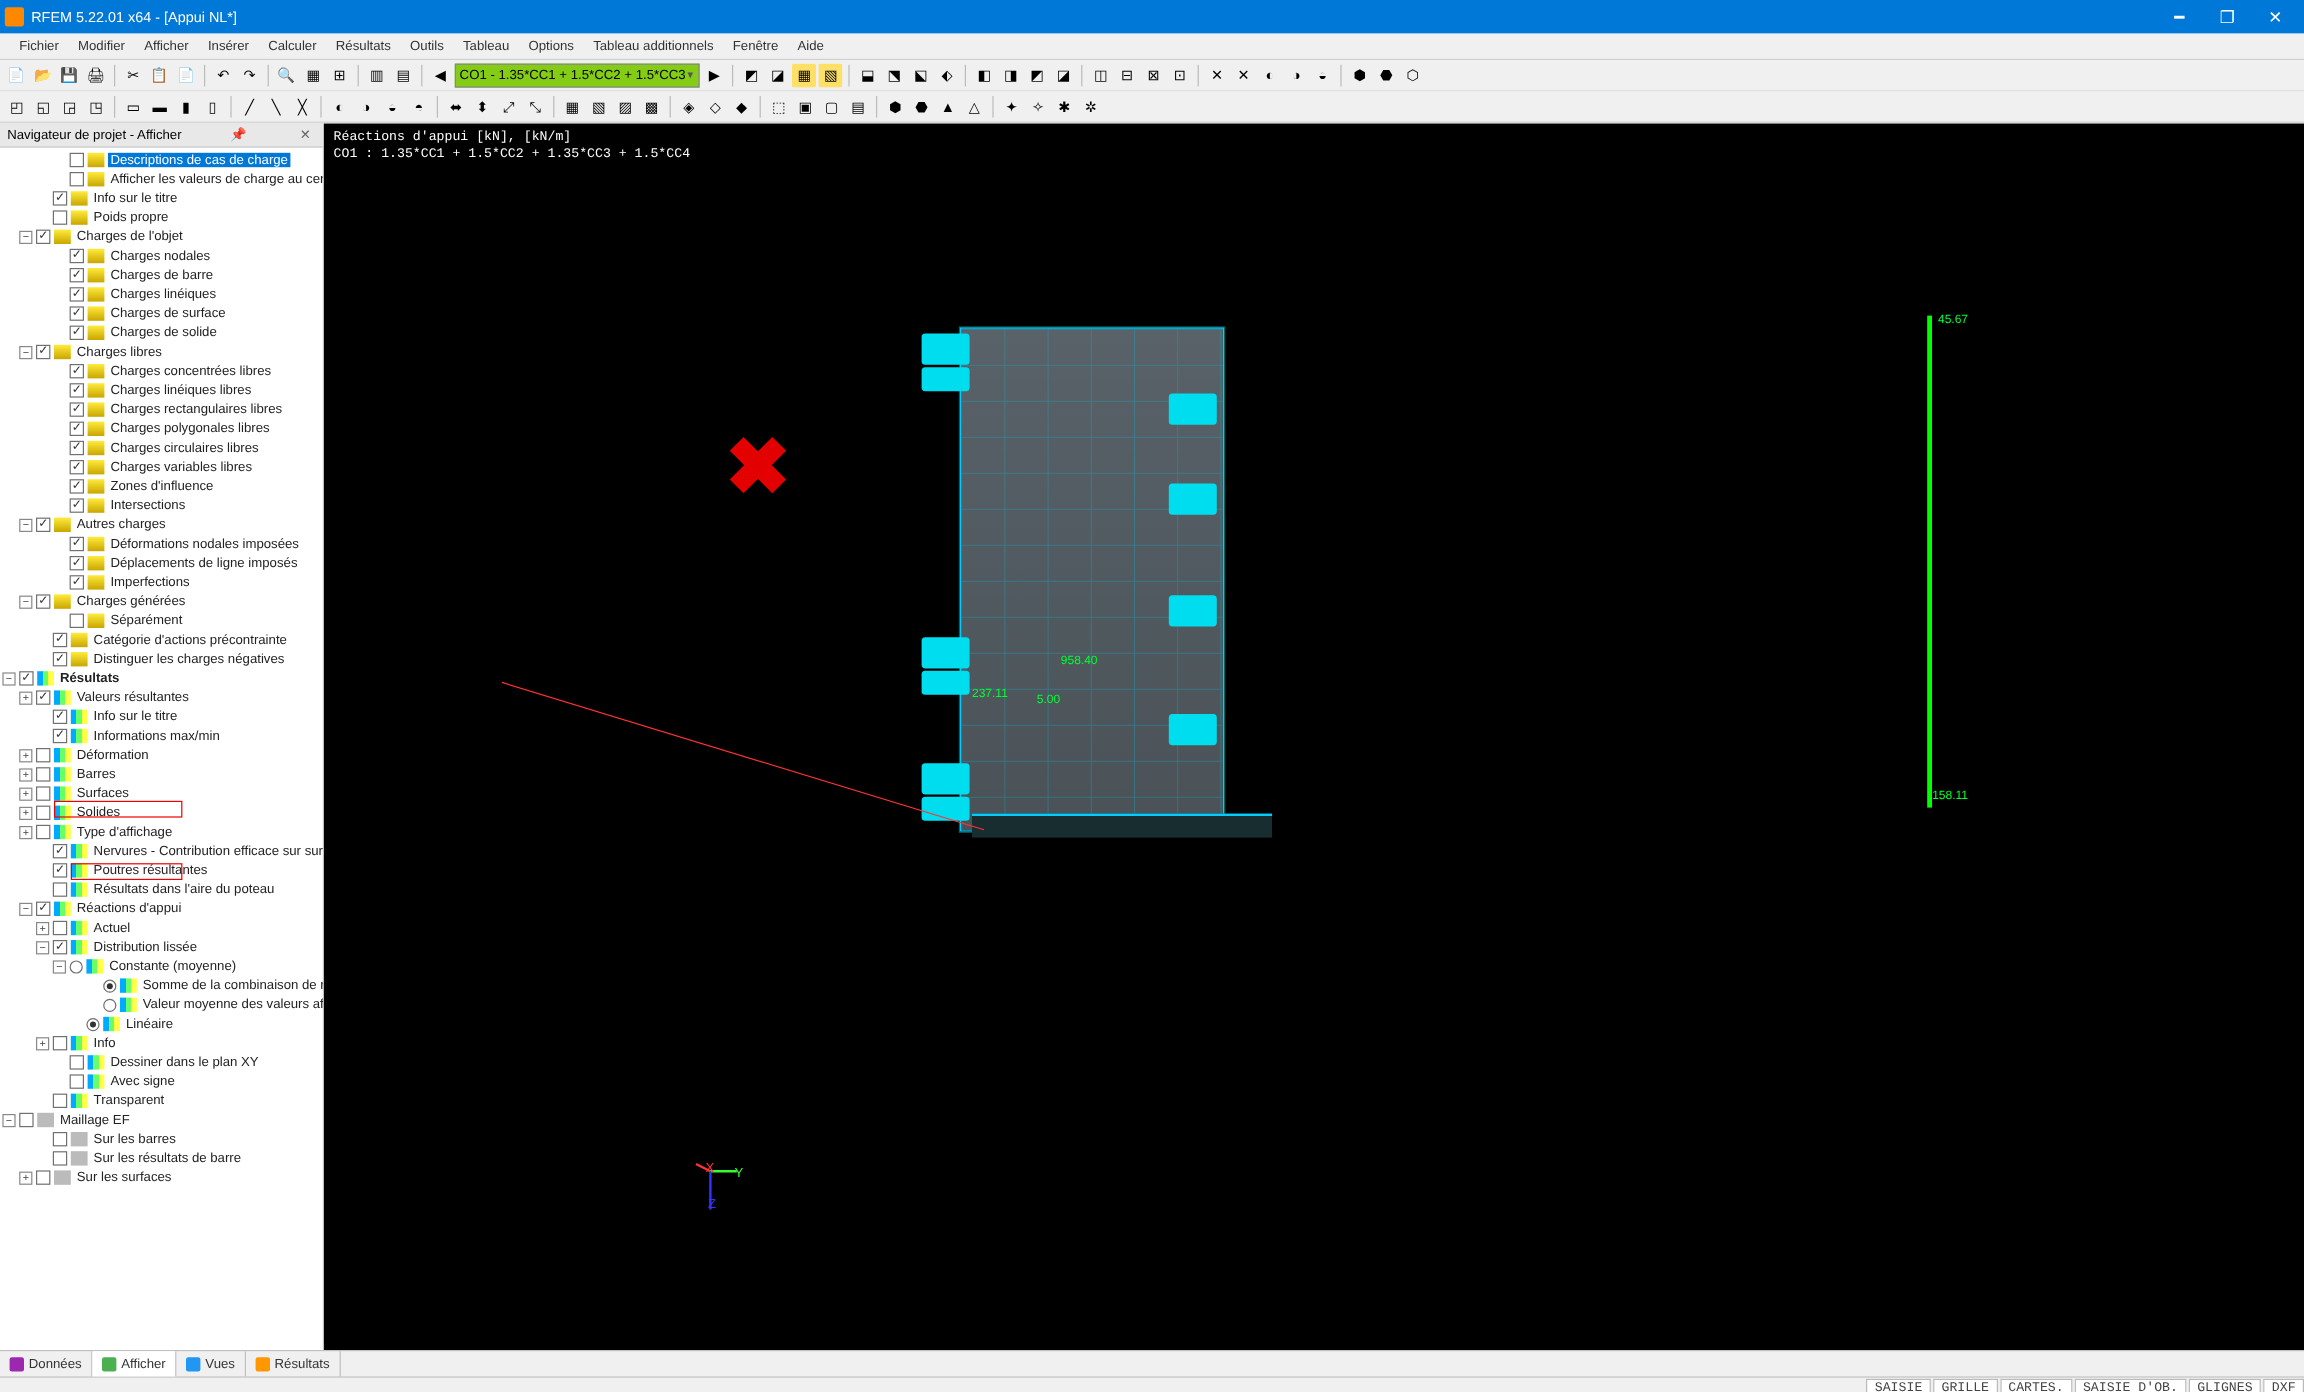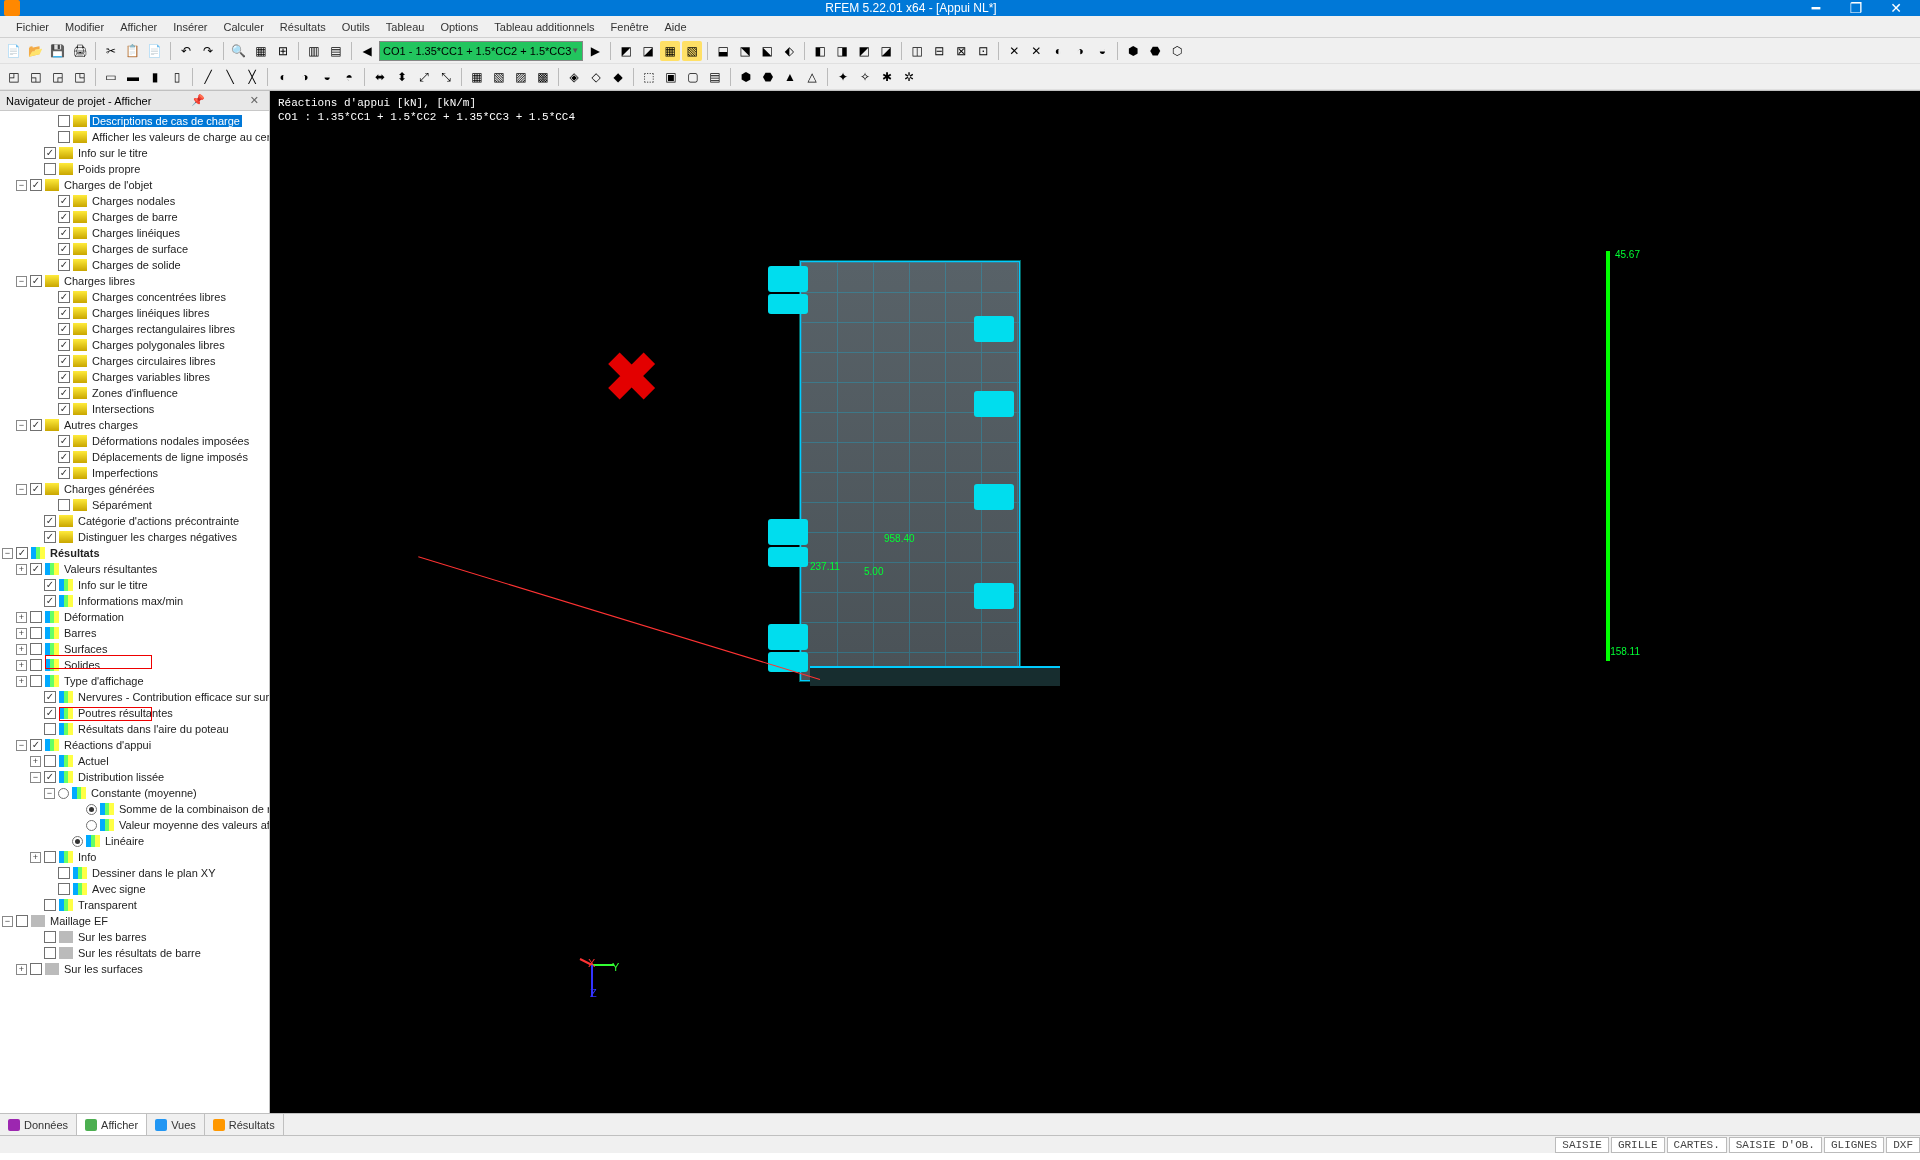--- a/index.html
+++ b/index.html
@@ -1,29 +1,29 @@
 <!DOCTYPE html>
 <html><head>
 <meta charset="utf-8">
 <style>
   html,body{margin:0;padding:0;height:100%;font-family:"Segoe UI",Tahoma,sans-serif;font-size:11px;color:#000;background:#fff;overflow:hidden;}
   *{box-sizing:border-box;}
-  .titlebar{background:#0078d7;color:#fff;height:16px;display:flex;align-items:center;padding:0 4px;text-align:center;}
+  .titlebar{background:#0078d7;color:#fff;height:28px;display:flex;align-items:center;padding:0 4px;}
   .titlebar .icon{width:16px;height:16px;background:#ff8800;border-radius:2px;margin-right:6px;}
   .titlebar .title{flex:1;font-size:12px;}
   .titlebar .btns{display:flex;}
   .titlebar .btns div{width:40px;height:24px;display:flex;align-items:center;justify-content:center;color:#fff;font-size:14px;}
   .titlebar .btns div:last-child{background:none;}
   .menubar{background:#f0f0f0;height:22px;display:flex;align-items:center;padding-left:8px;border-bottom:1px solid #d0d0d0;}
   .menubar span{padding:3px 8px;color:#333;}
   .toolbars{background:#f0f0f0;border-bottom:1px solid #c0c0c0;}
   .toolbar-row{display:flex;align-items:center;height:26px;padding:2px 4px;gap:2px;border-bottom:1px solid #e0e0e0;}
   .tbtn{width:20px;height:20px;border:1px solid transparent;border-radius:2px;display:flex;align-items:center;justify-content:center;font-size:12px;}
   .sep{width:1px;height:18px;background:#bbb;margin:0 3px;}
-  .combo{height:20px;border:1px solid #888;background:#22c55e;font-size:11px;padding:0 3px;display:flex;align-items:center;min-width:200px;}
+  .combo{height:20px;border:1px solid #888;background:#84cc16;font-size:11px;padding:0 3px;display:flex;align-items:center;min-width:200px;}
   .combo .dd{margin-left:auto;font-size:8px;color:#555;}
   .body{display:flex;height:calc(100% - 24px - 22px - 52px - 22px - 18px);}
   .left-panel{width:270px;min-width:270px;background:#fff;border-right:1px solid #c0c0c0;display:flex;flex-direction:column;}
   .panel-title{background:#e8e8e8;border-bottom:1px solid #c8c8c8;padding:3px 6px;display:flex;align-items:flex-end;font-size:11px;}
   .panel-title .x{margin-left:auto;color:#666;font-size:11px;padding:0 4px;}
   .tree{flex:1;overflow:auto;padding:2px 0;white-space:nowrap;position:relative;}
   .tree::-webkit-scrollbar{width:16px;height:16px;}
   .tree::-webkit-scrollbar-track{background:#f0f0f0;border-left:1px solid #d0d0d0;}
   .tree::-webkit-scrollbar-thumb{background:#c0c0c0;border:1px solid #a0a0a0;border-radius:0;}
   .tn{display:flex;align-items:center;height:16px;font-size:11px;color:#222;}

